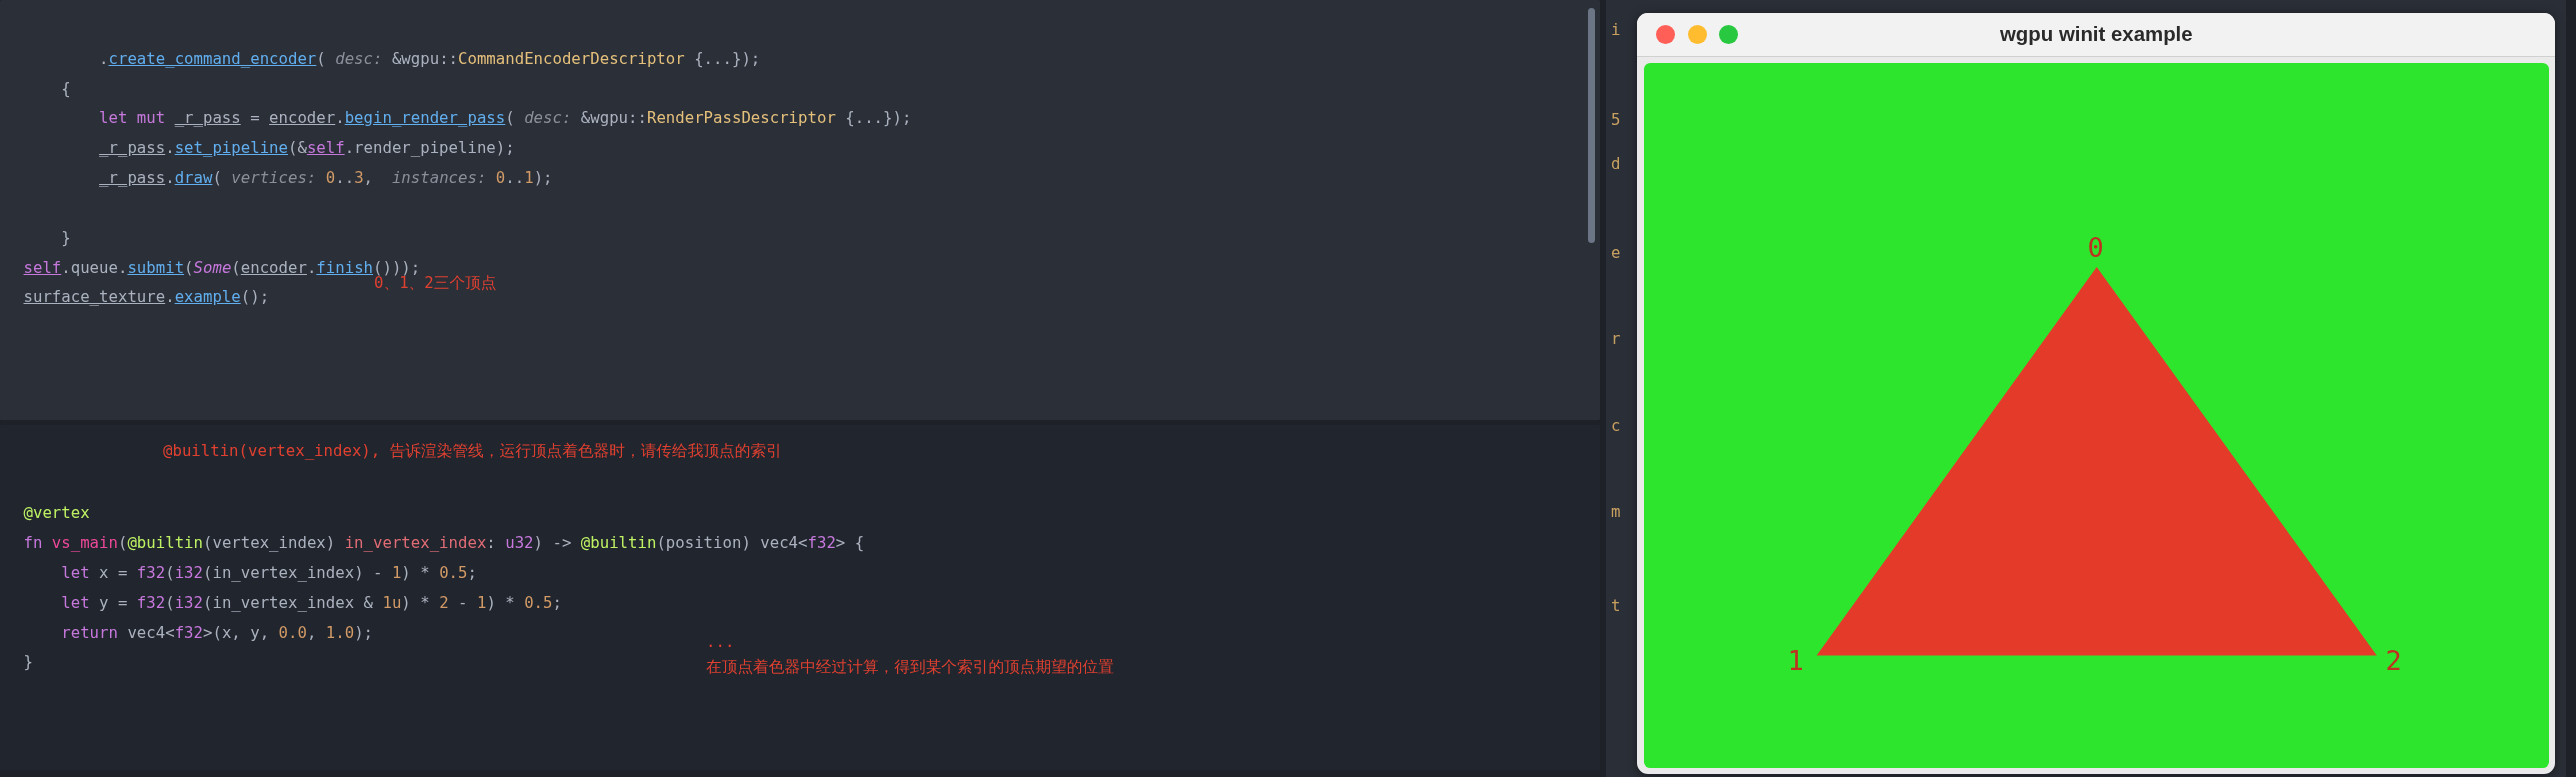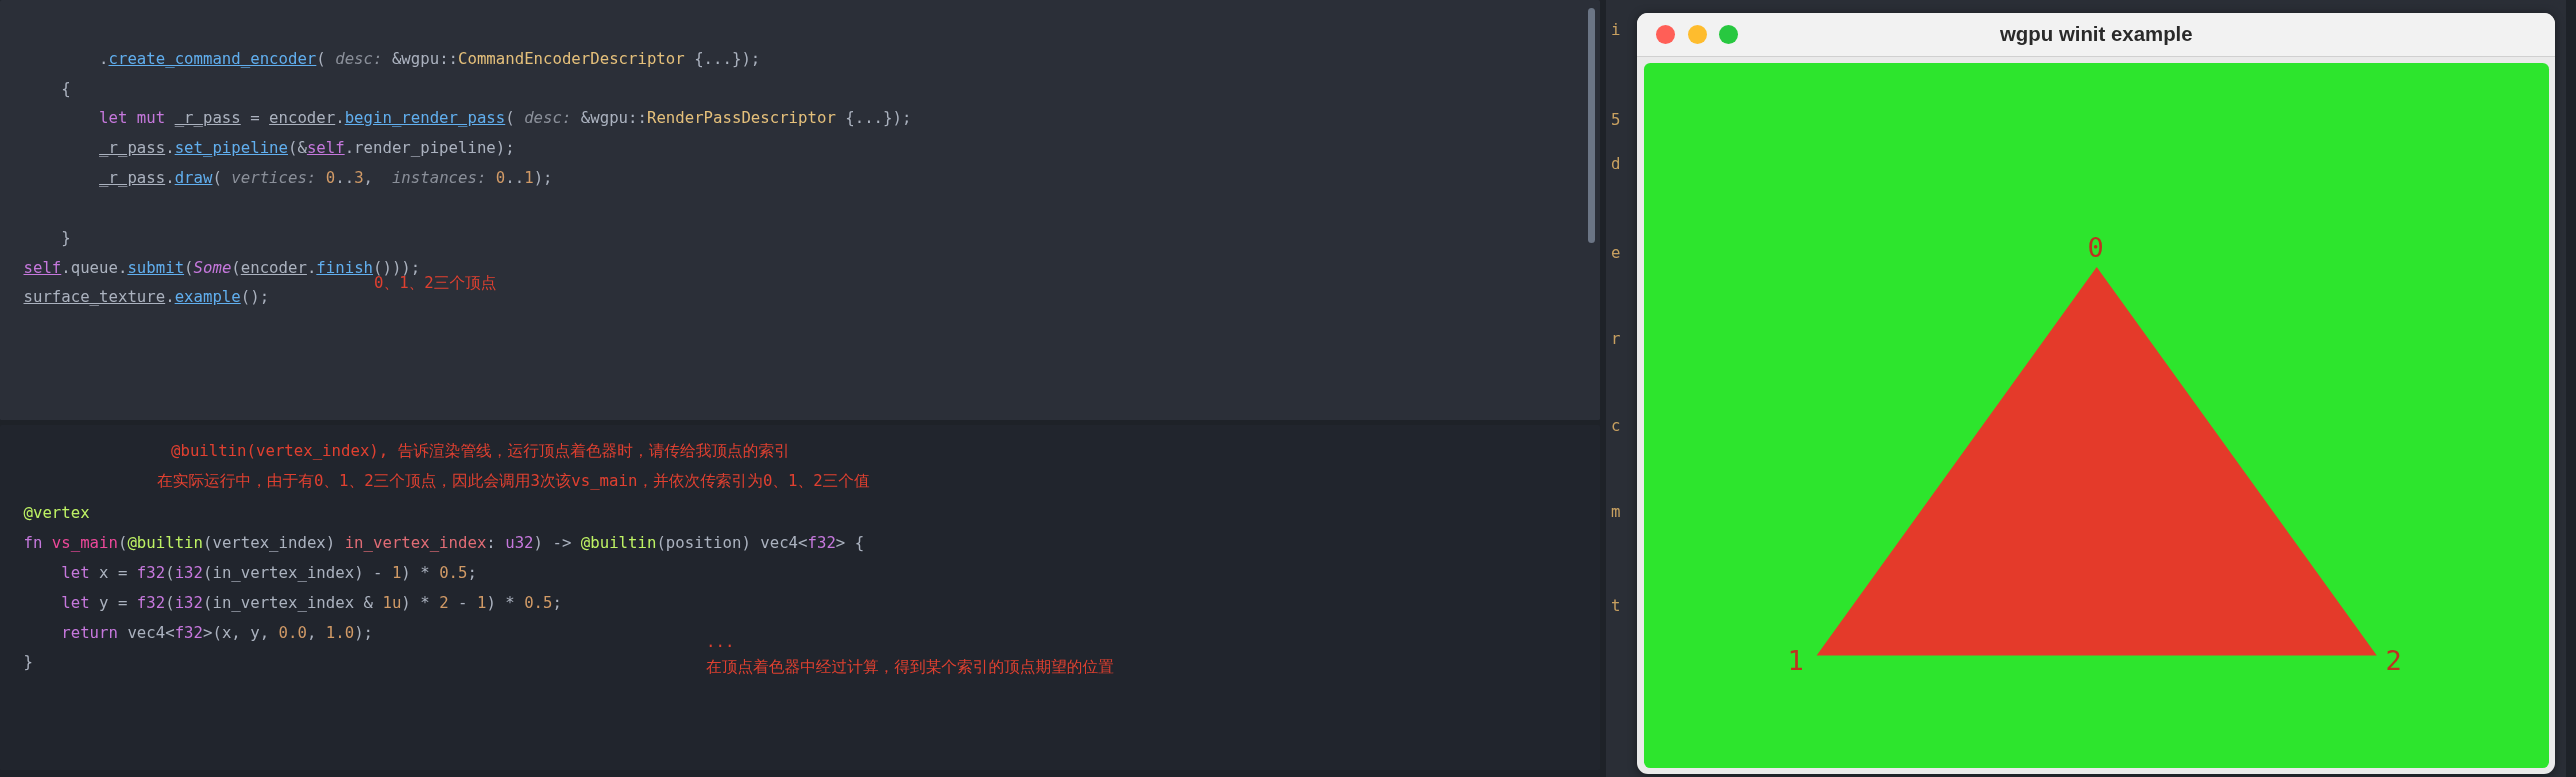--- a/index.html
+++ b/index.html
@@ -146,22 +146,22 @@
 <span class="annot-red annot-pos" style="left:374px; top:268px;">0、1、2三个顶点</span>
 <span><span class="tok-plain">    }</span></span>
 <span><span class="tok-self">self</span><span class="tok-plain">.</span><span class="tok-plain">queue</span><span class="tok-plain">.</span><span class="tok-method-u">submit</span><span class="tok-plain">(</span><span class="tok-italic">Some</span><span class="tok-plain">(</span><span class="tok-ident-u">encoder</span><span class="tok-plain">.</span><span class="tok-method-u">finish</span><span class="tok-plain">()));</span></span>
 <span><span class="tok-ident-u">surface_texture</span><span class="tok-plain">.</span><span class="tok-method-u">example</span><span class="tok-plain">();</span></span>
     <div class="scrollbar-track">
       <div class="scrollbar-thumb" style="top:7.8px; height:235px; background:#6b7585;"></div>
     </div>
   </div>
 
   <div class="code-panel bottom">
-<span class="annot-red annot-pos" style="left:171px; top:11px;">@builtin(vertex_index), 告诉渲染管线，运行顶点着色器时，请传给我顶点的索引</span>
-<span><span class="tok-attr">@vertex</span></span><span class="annot-red annot-pos" style="left:157px; top:41px;">在实际运行中，由于有0、1、2三个顶点，因此会调用3次该vs_main，并依次传索引为0、1、2三个值</span>
+<span class="annot-red annot-pos" style="left:163px; top:11px;">@builtin(vertex_index), 告诉渲染管线，运行顶点着色器时，请传给我顶点的索引</span>
+<span><span class="tok-attr">@vertex</span></span>
 <span><span class="tok-kw">fn </span><span class="tok-method">vs_main</span><span class="tok-plain">(</span><span class="tok-attr">@builtin</span><span class="tok-plain">(</span><span class="tok-plain">vertex_index</span><span class="tok-plain">) </span><span class="tok-var">in_vertex_index</span><span class="tok-plain">: </span><span class="tok-kw">u32</span><span class="tok-plain">) -&gt; </span><span class="tok-attr">@builtin</span><span class="tok-plain">(</span><span class="tok-plain">position</span><span class="tok-plain">) </span><span class="tok-plain">vec4</span><span class="tok-plain">&lt;</span><span class="tok-kw">f32</span><span class="tok-plain">&gt; {</span></span>
 <span><span class="tok-plain">    </span><span class="tok-kw">let </span><span class="tok-plain">x</span><span class="tok-plain"> = </span><span class="tok-kw">f32</span><span class="tok-plain">(</span><span class="tok-kw">i32</span><span class="tok-plain">(</span><span class="tok-plain">in_vertex_index</span><span class="tok-plain">) - </span><span class="tok-num">1</span><span class="tok-plain">) * </span><span class="tok-num">0.5</span><span class="tok-plain">;</span></span>
 <span><span class="tok-plain">    </span><span class="tok-kw">let </span><span class="tok-plain">y</span><span class="tok-plain"> = </span><span class="tok-kw">f32</span><span class="tok-plain">(</span><span class="tok-kw">i32</span><span class="tok-plain">(</span><span class="tok-plain">in_vertex_index</span><span class="tok-plain"> &amp; </span><span class="tok-num">1u</span><span class="tok-plain">) * </span><span class="tok-num">2</span><span class="tok-plain"> - </span><span class="tok-num">1</span><span class="tok-plain">) * </span><span class="tok-num">0.5</span><span class="tok-plain">;</span></span>
 <span><span class="tok-plain">    </span><span class="tok-kw">return </span><span class="tok-plain">vec4</span><span class="tok-plain">&lt;</span><span class="tok-kw">f32</span><span class="tok-plain">&gt;(</span><span class="tok-plain">x</span><span class="tok-plain">, </span><span class="tok-plain">y</span><span class="tok-plain">, </span><span class="tok-num">0.0</span><span class="tok-plain">, </span><span class="tok-num">1.0</span><span class="tok-plain">);</span></span><span class="annot-red annot-pos" style="left:706px; top:202px;">...</span><span class="annot-red annot-pos" style="left:706px; top:227px;">在顶点着色器中经过计算，得到某个索引的顶点期望的位置</span>
 <span><span class="tok-plain">}</span></span>
   </div>
 </div>
 
 <div class="right-col">
   <span class="side-letters" style="top:20.4px;">i</span>

